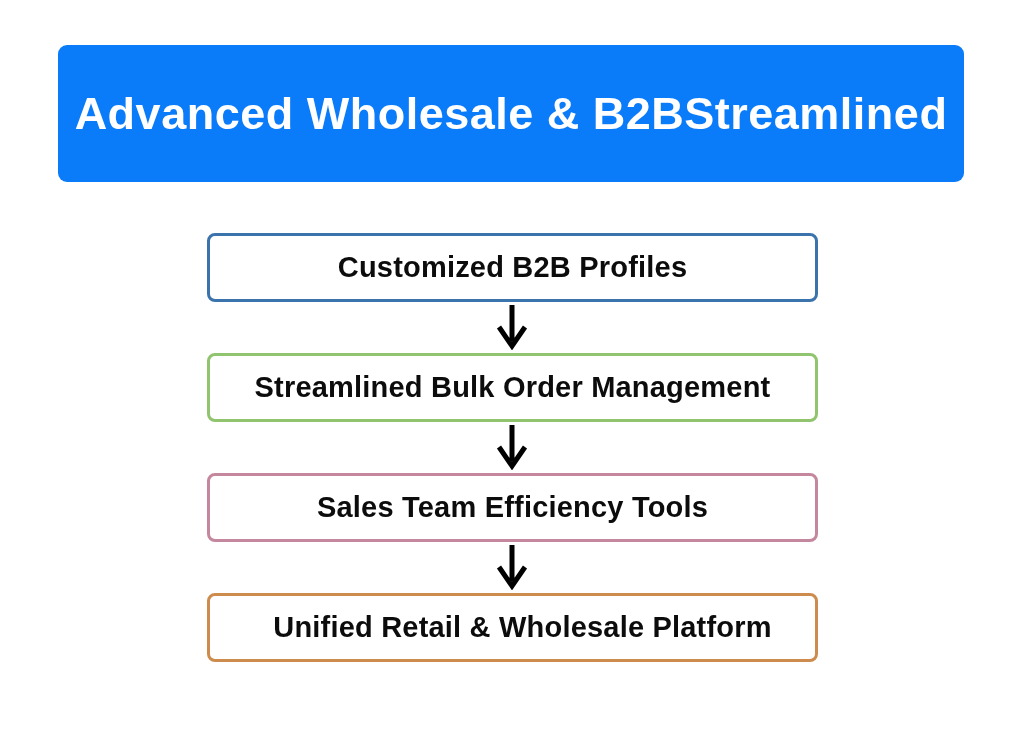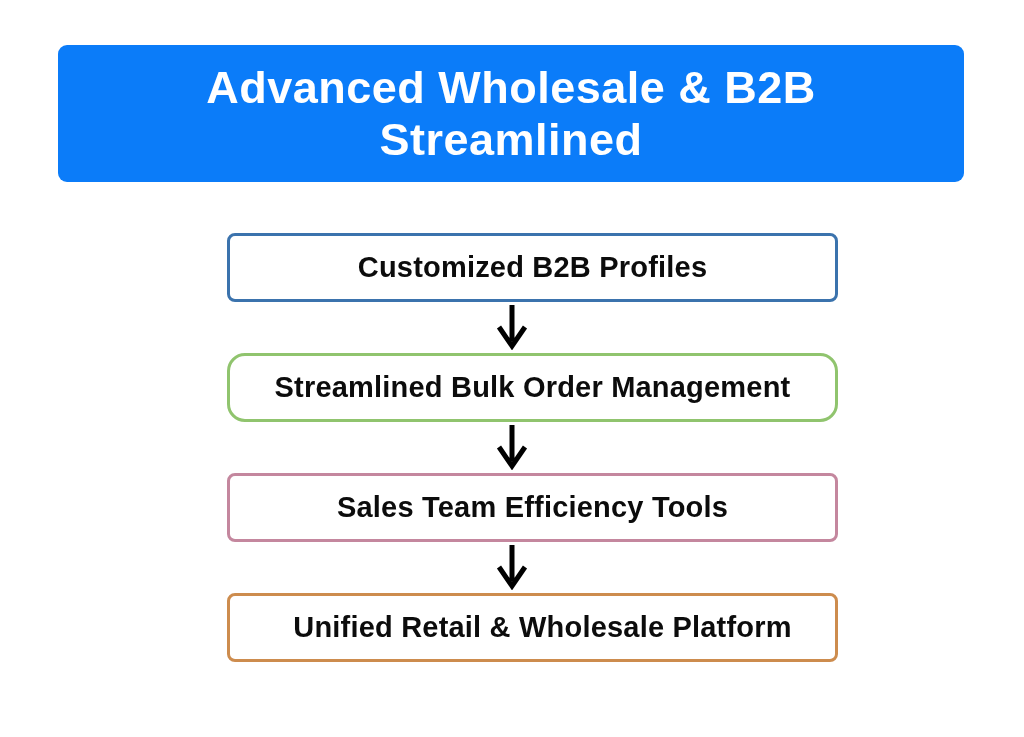--- a/index.html
+++ b/index.html
@@ -16,21 +16,21 @@
     overflow: hidden;
   }
   .title-banner {
     position: absolute;
     left: 58px;
     top: 45px;
     width: 906px;
     height: 137px;
     border-radius: 9px;
     display: flex;
-    flex-direction: column;
+    flex-direction: row;
     align-items: center;
     justify-content: center;
     text-align: center;
   }
   .title-line {
     color: #ffffff;
     font-size: 45px;
     font-weight: bold;
     line-height: 52px;
     letter-spacing: 0.5px;
@@ -43,21 +43,20 @@
     height: 69px;
     box-sizing: border-box;
     background: #ffffff;
     border-style: solid;
     border-width: 3px;
     border-radius: 8px;
     display: flex;
     align-items: center;
     justify-content: center;
     text-align: center;
-    margin-left: 20px;
   }
   .flow-box .box-label {
     color: #0c0c0c;
     font-size: 29px;
     font-weight: bold;
     letter-spacing: 0.2px;
     white-space: nowrap;
   }
   .box-1 { top: 233px; }
   .box-2 { top: 353px; }
@@ -85,21 +84,21 @@
   </div>
 
   <div class="flow-box box-1" style="border-color: rgb(59, 115, 173);">
     <span class="box-label">Customized B2B Profiles</span>
   </div>
 
   <svg class="down-arrow arrow-1" viewBox="0 0 38 46" style="color: rgb(0, 0, 0);">
     <path d="M19 1 L19 37 M6 23 L19 42 L32 23" fill="none" stroke="currentColor" stroke-width="5" stroke-linejoin="miter"></path>
   </svg>
 
-  <div class="flow-box box-2" style="border-color: rgb(144, 196, 110); border-radius: 18px;">
+  <div class="flow-box box-2" style="border-color: rgb(144, 196, 110);">
     <span class="box-label">Streamlined Bulk Order Management</span>
   </div>
 
   <svg class="down-arrow arrow-2" viewBox="0 0 38 46" style="color: rgb(0, 0, 0);">
     <path d="M19 1 L19 37 M6 23 L19 42 L32 23" fill="none" stroke="currentColor" stroke-width="5" stroke-linejoin="miter"></path>
   </svg>
 
   <div class="flow-box box-3" style="border-color: rgb(196, 135, 158); align-items: center;">
     <span class="box-label">Sales Team Efficiency Tools</span>
   </div>

